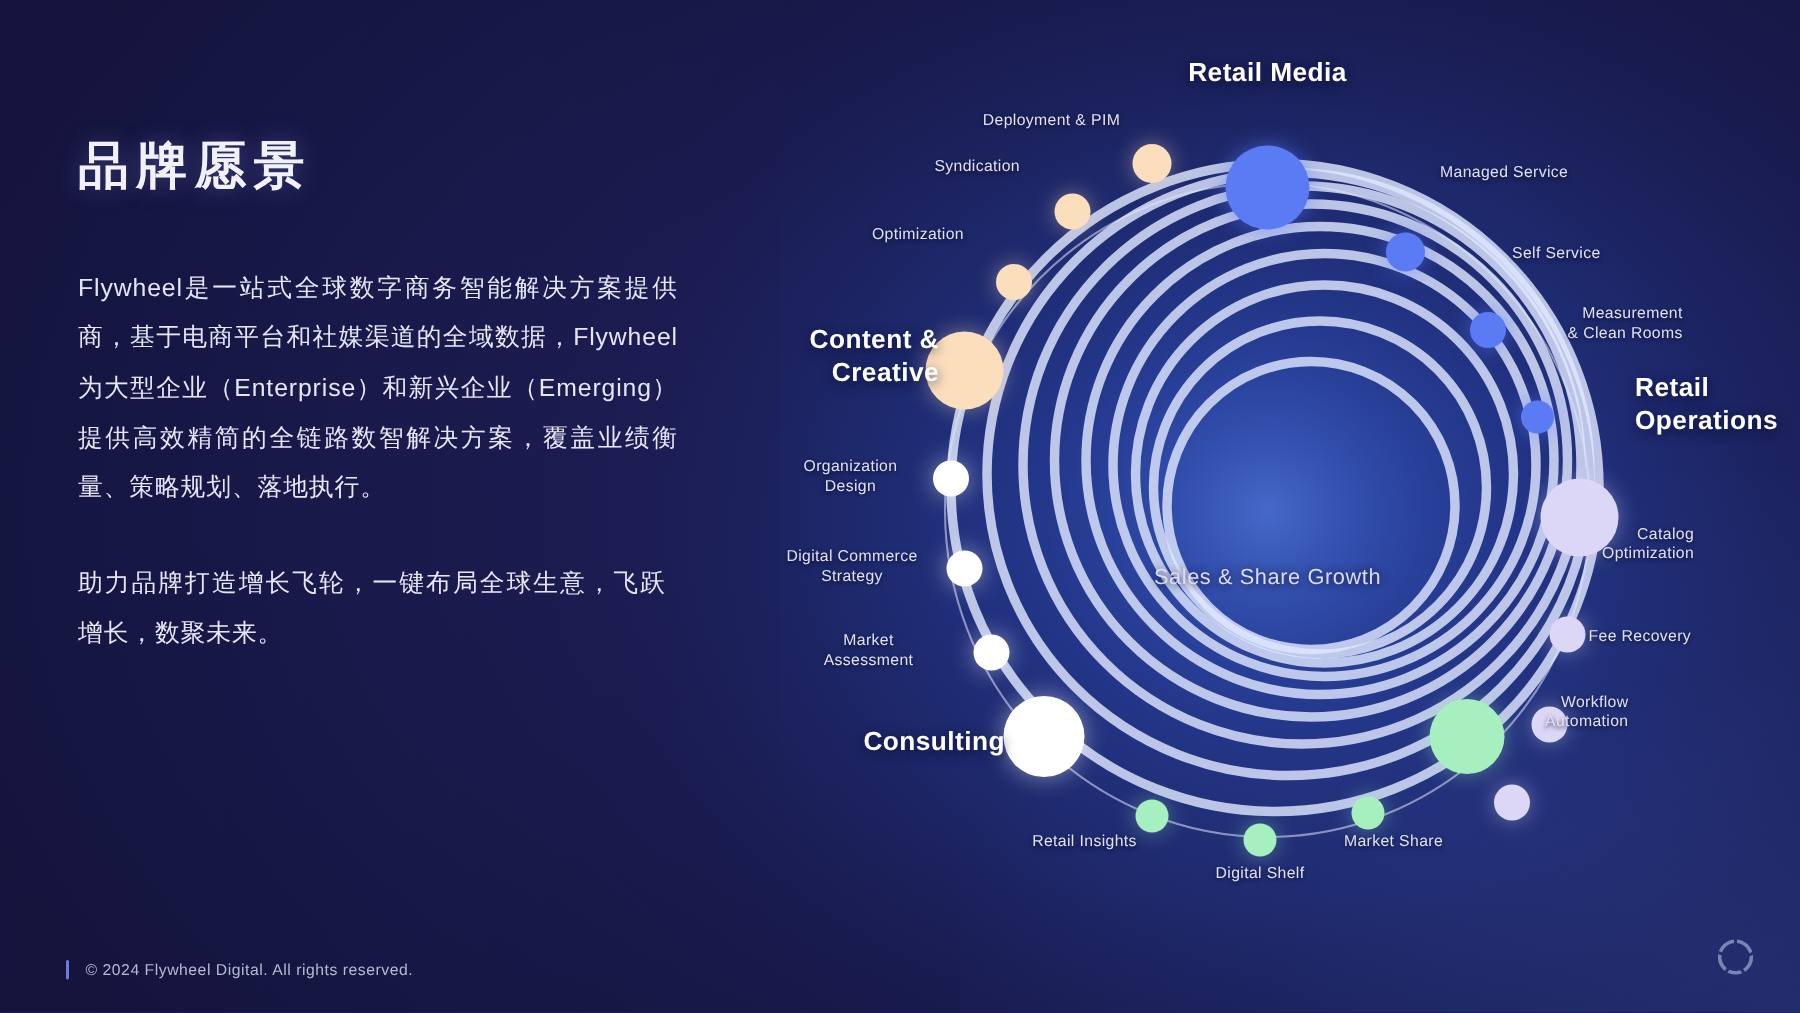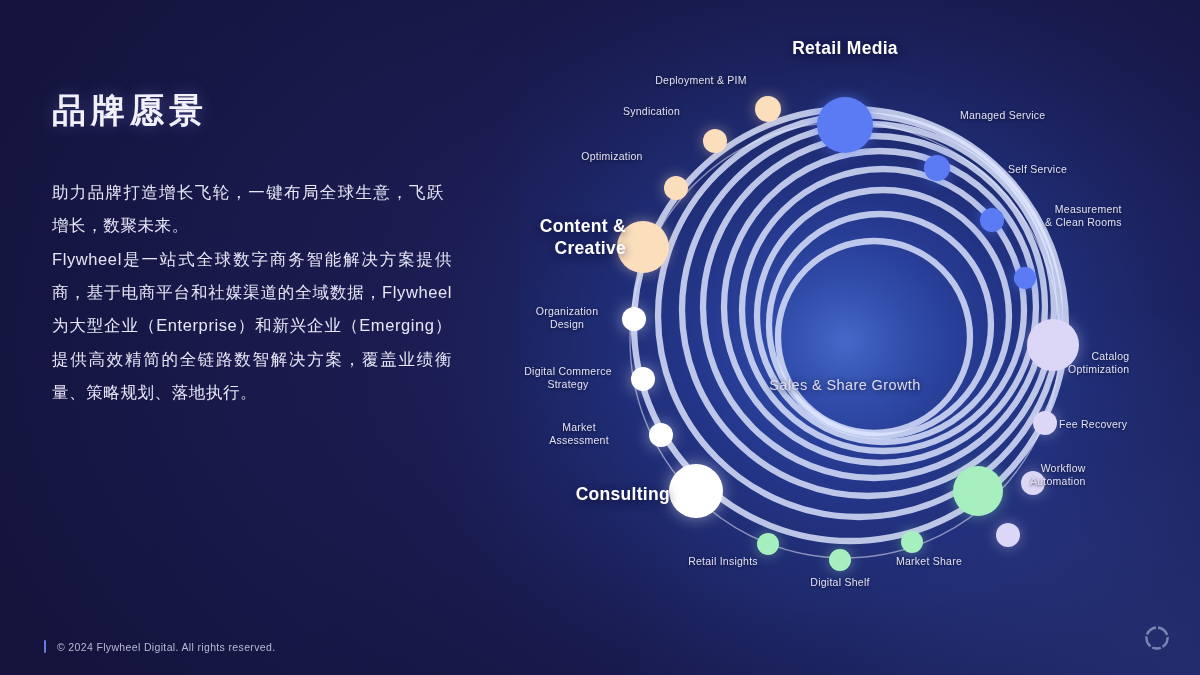--- a/index.html
+++ b/index.html
@@ -92,22 +92,22 @@
 </head>
 <body>
 
 <div id="bg-base"></div>
 <div id="bg-left-fade"></div>
 <div id="bg-corner"></div>
 <div id="bg-vignette"></div>
 
 <div id="left-col">
   <h1 id="page-title">品牌愿景</h1>
+  <p class="para" id="para-1">Flywheel是一站式全球数字商务智能解决方案提供商，基于电商平台和社媒渠道的全域数据，Flywheel为大型企业（Enterprise）和新兴企业（Emerging）提供高效精简的全链路数智解决方案，覆盖业绩衡量、策略规划、落地执行。</p>
   <p class="para" id="para-2">助力品牌打造增长飞轮，一键布局全球生意，飞跃增长，数聚未来。</p>
-  <p class="para" id="para-1">Flywheel是一站式全球数字商务智能解决方案提供商，基于电商平台和社媒渠道的全域数据，Flywheel为大型企业（Enterprise）和新兴企业（Emerging）提供高效精简的全链路数智解决方案，覆盖业绩衡量、策略规划、落地执行。</p>
 </div>
 
 <div id="flywheel">
 
   <svg viewBox="0 0 700 600">
     <defs>
       <radialGradient id="innerGlow" cx="50%" cy="50%" r="50%">
         <stop offset="0%" stop-color="#5f84e8" stop-opacity=".50"></stop>
         <stop offset="35%" stop-color="#3f5fc4" stop-opacity=".30"></stop>
         <stop offset="70%" stop-color="#273a8c" stop-opacity=".12"></stop>
@@ -141,20 +141,21 @@
   <div class="sub-label r" style="left:460px; top:84px;">Managed Service</div>
 
   <div class="node n-blue" style="left:492px; top:195px; width:24px; height:24px;"></div>
   <div class="sub-label r" style="left:508px; top:138px;">Self Service</div>
 
   <div class="node n-blue" style="left:525px; top:253px; width:22px; height:22px;"></div>
   <div class="sub-label r" style="left:545px; top:178px;">Measurement
 &amp; Clean Rooms</div>
 
   <div class="node n-lav" style="left:553px; top:320px; width:52px; height:52px;"></div>
+  <div class="cat-label r" style="left:590px; top:222px;">Retail Operations</div>
 
   <div class="node n-lav" style="left:545px; top:398px; width:24px; height:24px;"></div>
   <div class="sub-label r" style="left:568px; top:325px;">Catalog
 Optimization</div>
 
   <div class="node n-lav" style="left:533px; top:458px; width:24px; height:24px;"></div>
   <div class="sub-label r" style="left:559px; top:393px;">Fee Recovery</div>
 
   <div class="node n-lav" style="left:508px; top:510px; width:24px; height:24px;"></div>
   <div class="sub-label r" style="left:530px; top:437px;">Workflow

